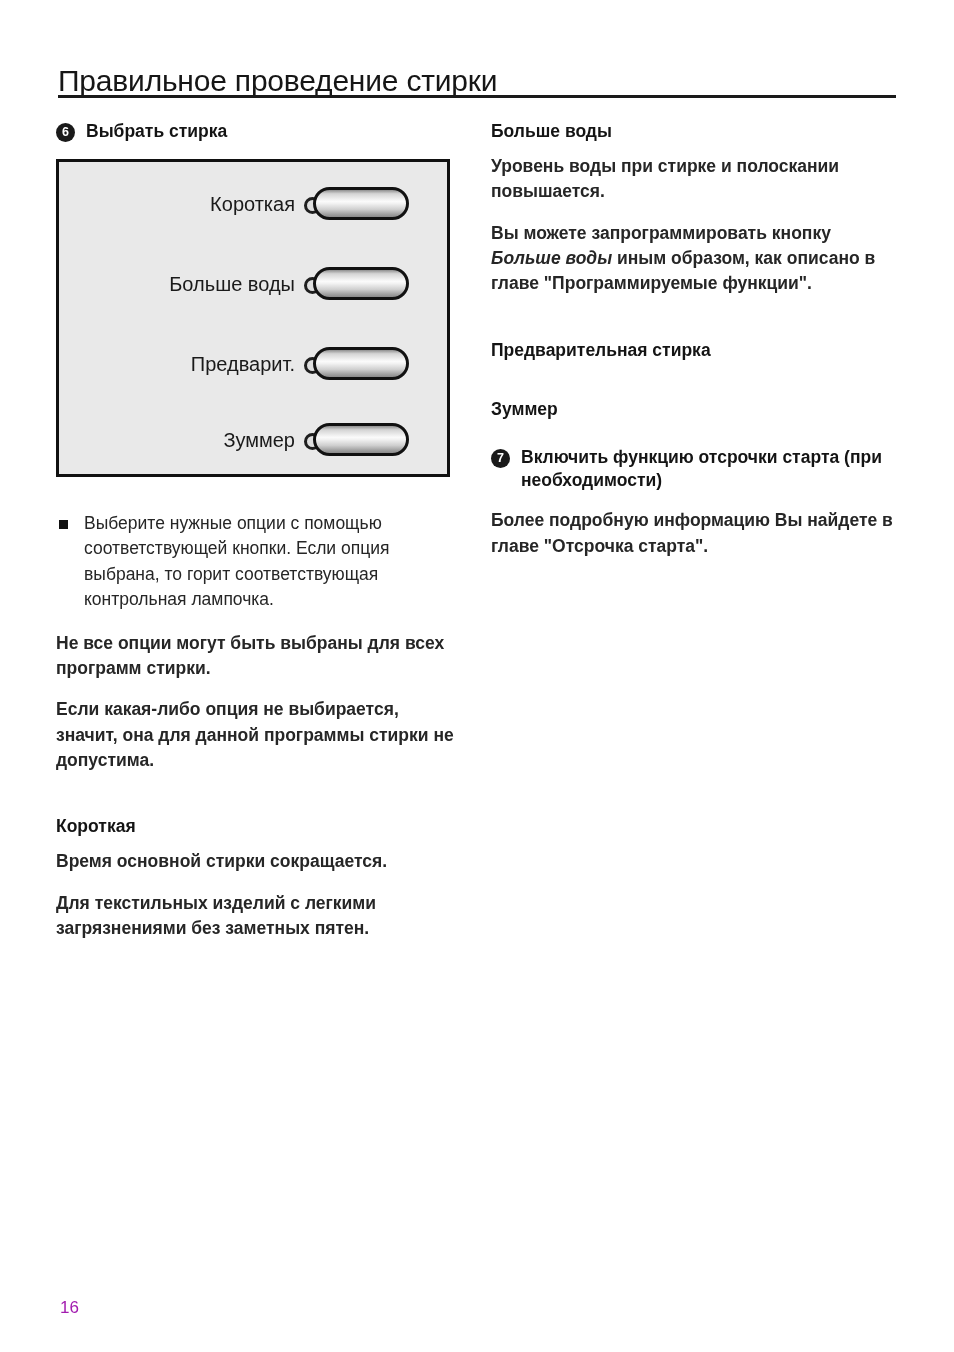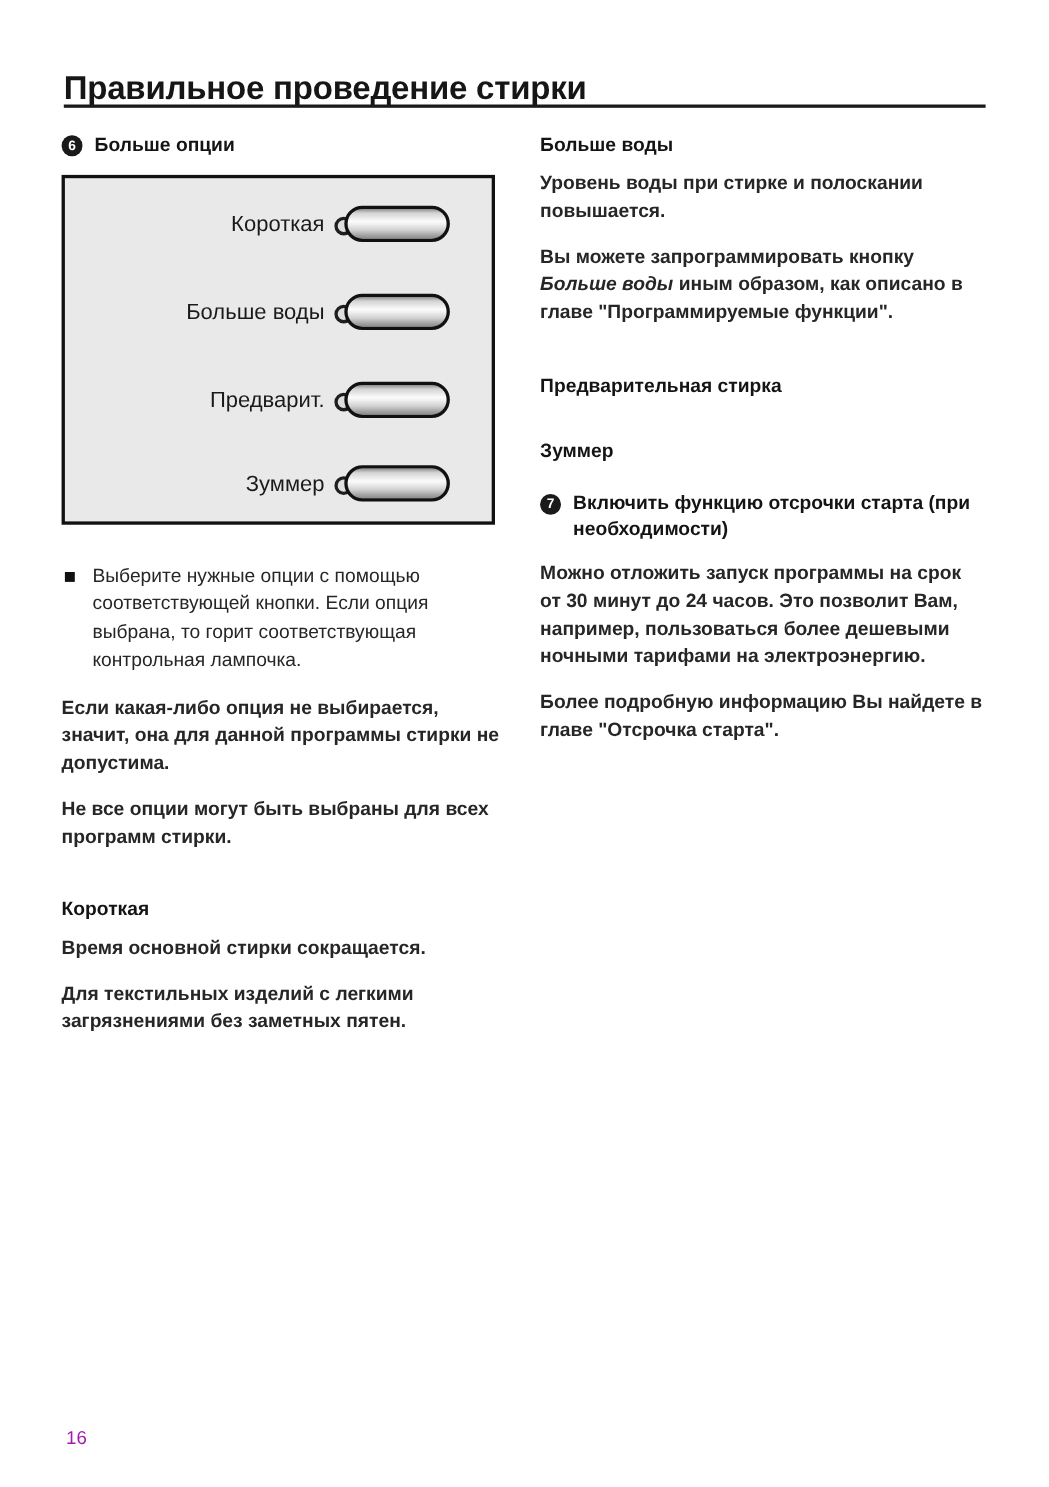--- a/index.html
+++ b/index.html
@@ -25,21 +25,21 @@
     overflow: hidden;
   }
 
   
   .page-title {
     position: absolute;
     left: 58px;
     top: 44px;
     width: 840px;
     font-size: 30px;
-    font-weight: bold;
+    font-weight: normal;
     letter-spacing: -0.2px;
     line-height: 1.15;
     color: #161616;
   }
   .title-rule {
     position: absolute;
     left: 58px;
     top: 95px;
     width: 838px;
     height: 3px;
@@ -198,21 +198,21 @@
 
 <div class="page">
 
   <h1 class="page-title">Правильное проведение стирки</h1>
   <div class="title-rule"></div>
 
   <div class="col col-left">
 
     <div class="step-head">
       <span class="step-num">6</span>
-      <span>Больше опции</span>
+      <span>Выбрать стирка</span>
     </div>
 
     <div class="panel">
 
       <div class="panel-row r0">
         <span class="row-label">Короткая</span>
         <span class="led"></span>
         <span class="pill-btn"></span>
       </div>
 
@@ -236,22 +236,22 @@
 
     </div>
 
     <div class="spacer-sm"></div>
 
     <div class="bullet-para">
       <span class="bullet-sq"></span>
       <span>Выберите нужные опции с помощью соответствующей кнопки. Если опция выбрана, то горит соответствующая контрольная лампочка.</span>
     </div>
 
+    <p class="body-text">Не все опции могут быть выбраны для всех программ стирки.</p>
     <p class="body-text">Если какая-либо опция не выбирается, значит, она для данной программы стирки не допустима.</p>
-    <p class="body-text">Не все опции могут быть выбраны для всех программ стирки.</p>
 
     <div class="spacer-md"></div>
 
     <h3 class="sub-head">Короткая</h3>
     <p class="body-text">Время основной стирки сокращается.</p>
     <p class="body-text">Для текстильных изделий с легкими загрязнениями без заметных пятен.</p>
 
   </div>
 
   <div class="col col-right">
@@ -268,20 +268,19 @@
 
     <h3 class="sub-head">Зуммер</h3>
 
     <div class="spacer-sm"></div>
 
     <div class="step-head">
       <span class="step-num">7</span>
       <span>Включить функцию отсрочки старта (при необходимости)</span>
     </div>
 
-    <p class="body-text">Можно отложить запуск программы на срок от 30 минут до 24 часов. Это позволит Вам, например, пользоваться более дешевыми ночными тарифами на электроэнергию.</p>
     <p class="body-text">Более подробную информацию Вы найдете в главе "Отсрочка старта".</p>
 
   </div>
 
   <div class="page-number">16</div>
 
 </div>
 
 </body></html>

